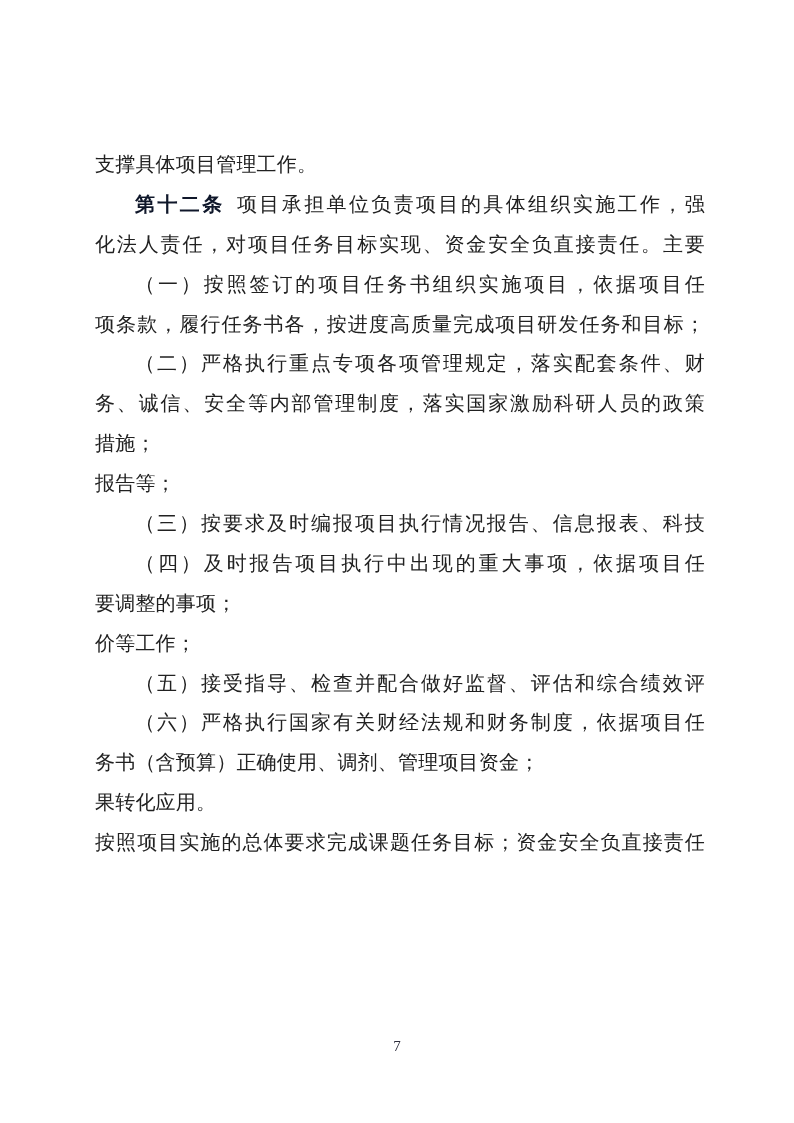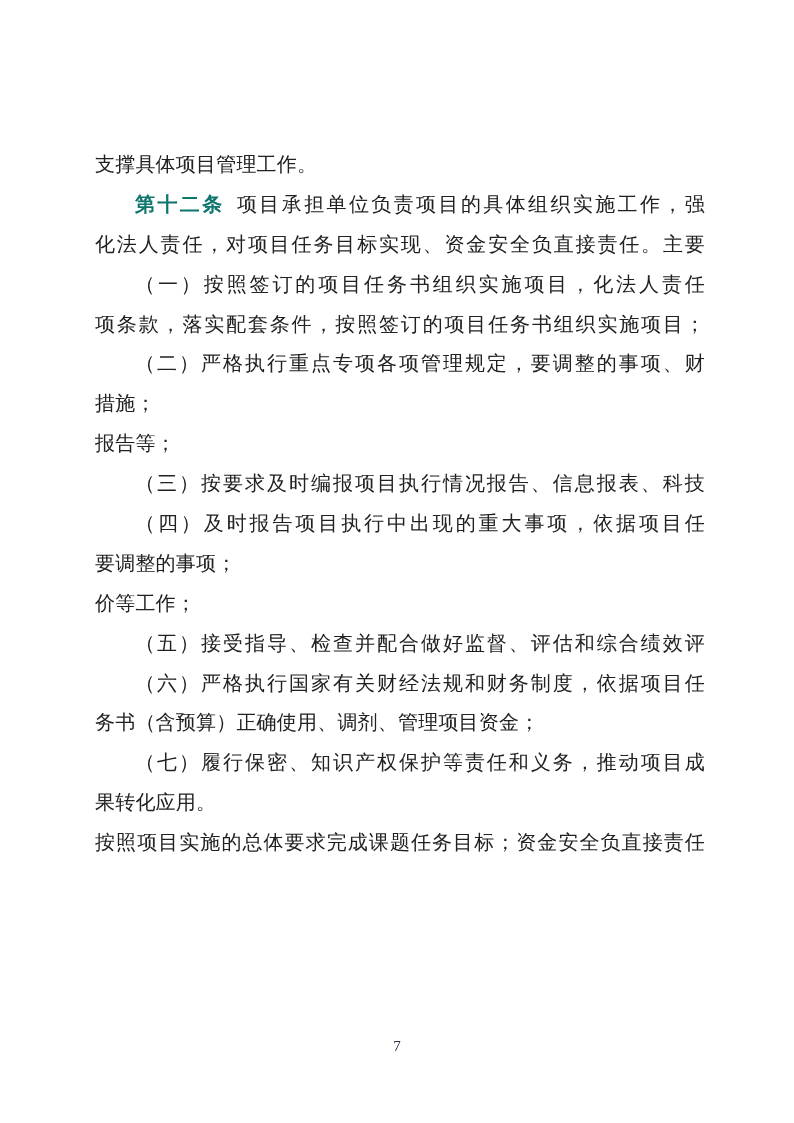--- a/index.html
+++ b/index.html
@@ -32,21 +32,21 @@
   .line.justify {
     text-align: justify;
     text-align-last: justify;
     text-justify: inter-character;
   }
   .line.indent {
     text-indent: 40px;
   }
   .art-num {
     font-weight: 700;
-    color: #0f766e;
+    color: #0f172a;
     margin-right: 0.62em;
   }
   .footer {
     position: absolute;
     left: 0;
     top: 1036px;
     width: 100%;
     text-align: center;
   }
   .page-num {
@@ -56,32 +56,32 @@
   }
 </style>
 </head>
 <body>
 
 <div class="page">
   <div class="doc-body">
       <div class="line">支撑具体项目管理工作。</div>
       <div class="line justify indent"><span class="art-num">第十二条</span>项目承担单位负责项目的具体组织实施工作，强</div>
       <div class="line justify">化法人责任，对项目任务目标实现、资金安全负直接责任。主要</div>
-      <div class="line justify indent">（一）按照签订的项目任务书组织实施项目，化法人责任</div>
-      <div class="line justify">项条款，落实配套条件，按照签订的项目任务书组织实施项目；</div>
-      <div class="line justify indent">（二）严格执行重点专项各项管理规定，要调整的事项、财</div>
+      <div class="line justify indent">（一）按照签订的项目任务书组织实施项目，依据项目任</div>
+      <div class="line justify">项条款，履行任务书各，按进度高质量完成项目研发任务和目标；</div>
+      <div class="line justify indent">（二）严格执行重点专项各项管理规定，落实配套条件、财</div>
+      <div class="line justify">务、诚信、安全等内部管理制度，落实国家激励科研人员的政策</div>
       <div class="line">措施；</div>
       <div class="line">报告等；</div>
       <div class="line justify indent">（三）按要求及时编报项目执行情况报告、信息报表、科技</div>
       <div class="line justify indent">（四）及时报告项目执行中出现的重大事项，依据项目任</div>
       <div class="line">要调整的事项；</div>
       <div class="line">价等工作；</div>
       <div class="line justify indent">（五）接受指导、检查并配合做好监督、评估和综合绩效评</div>
       <div class="line justify indent">（六）严格执行国家有关财经法规和财务制度，依据项目任</div>
       <div class="line">务书（含预算）正确使用、调剂、管理项目资金；</div>
-      <div class="line justify indent">（七）履行保密、知识产权保护等责任和义务，推动项目成</div>
       <div class="line">果转化应用。</div>
       <div class="line justify">按照项目实施的总体要求完成课题任务目标；资金安全负直接责任</div>
     </div>
   <div class="footer">
     <span class="page-num">7</span>
   </div>
 </div>
 
 </body></html>

